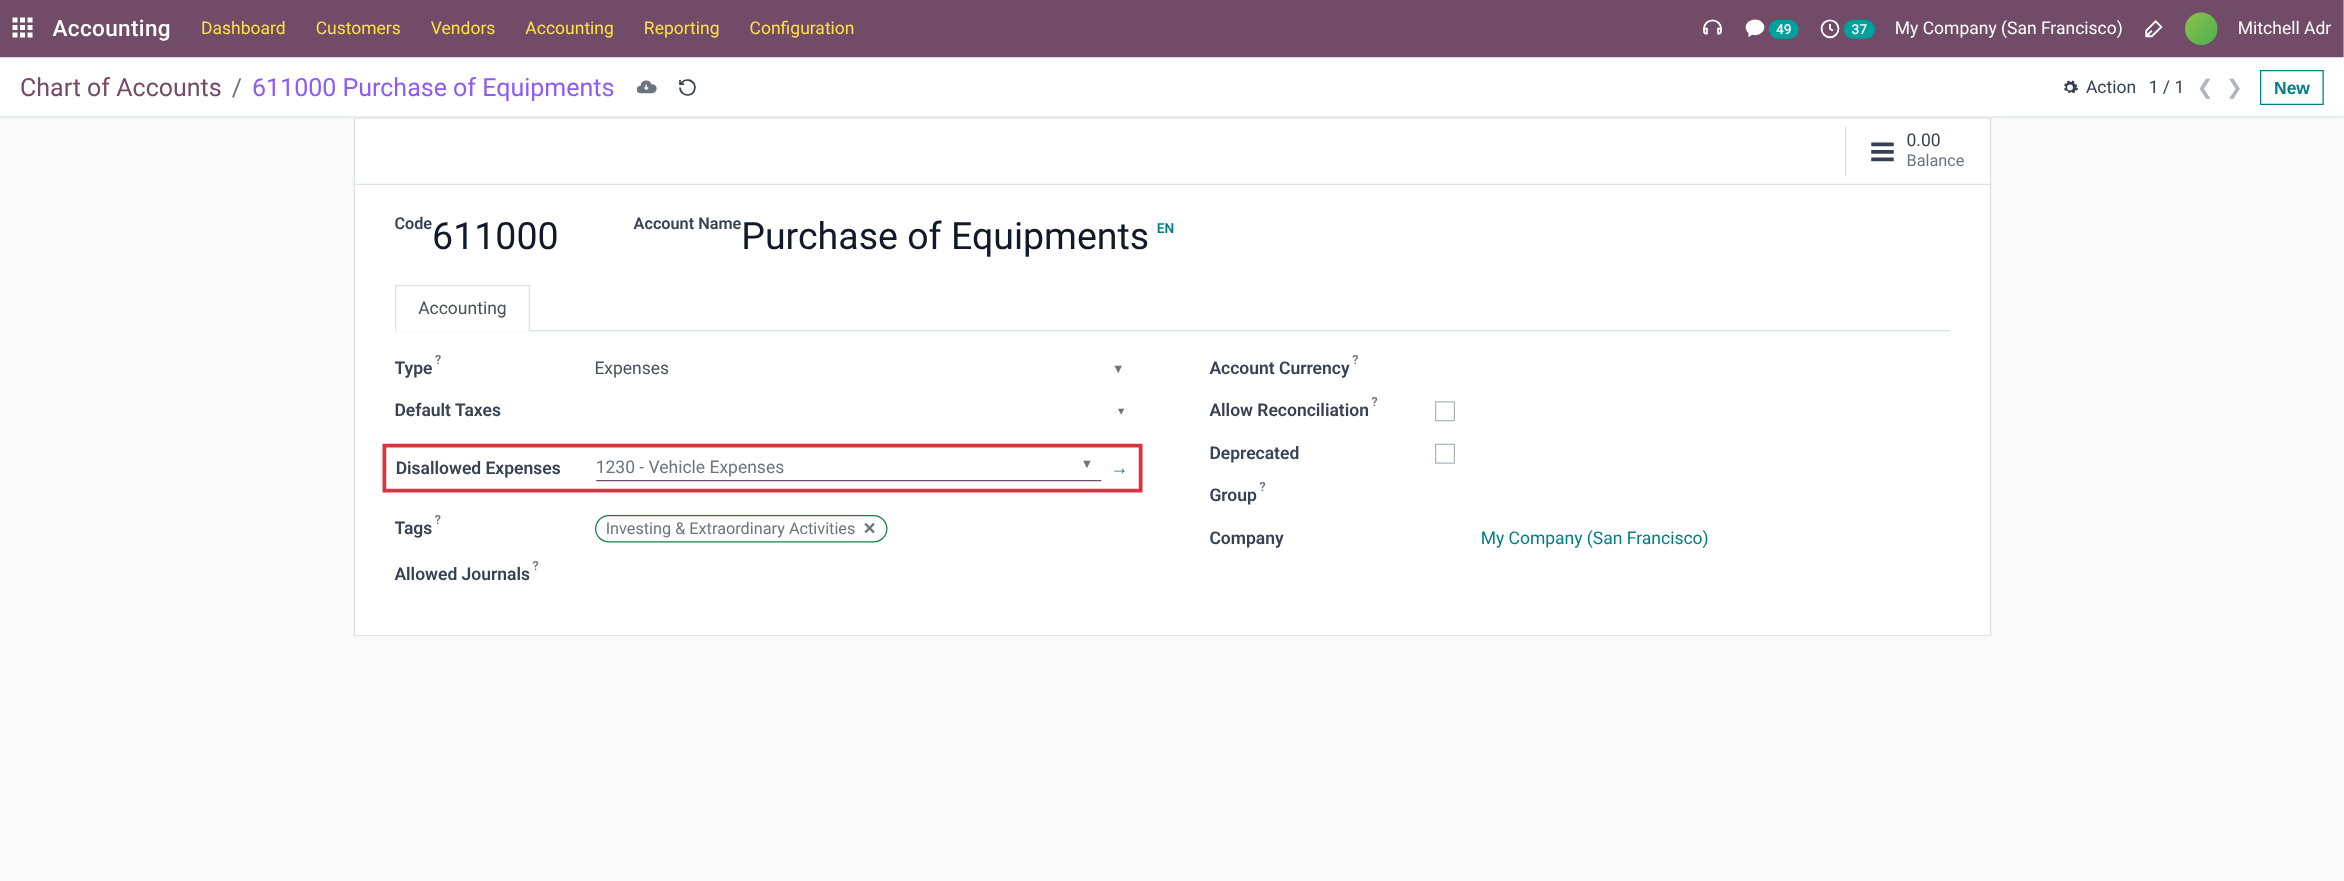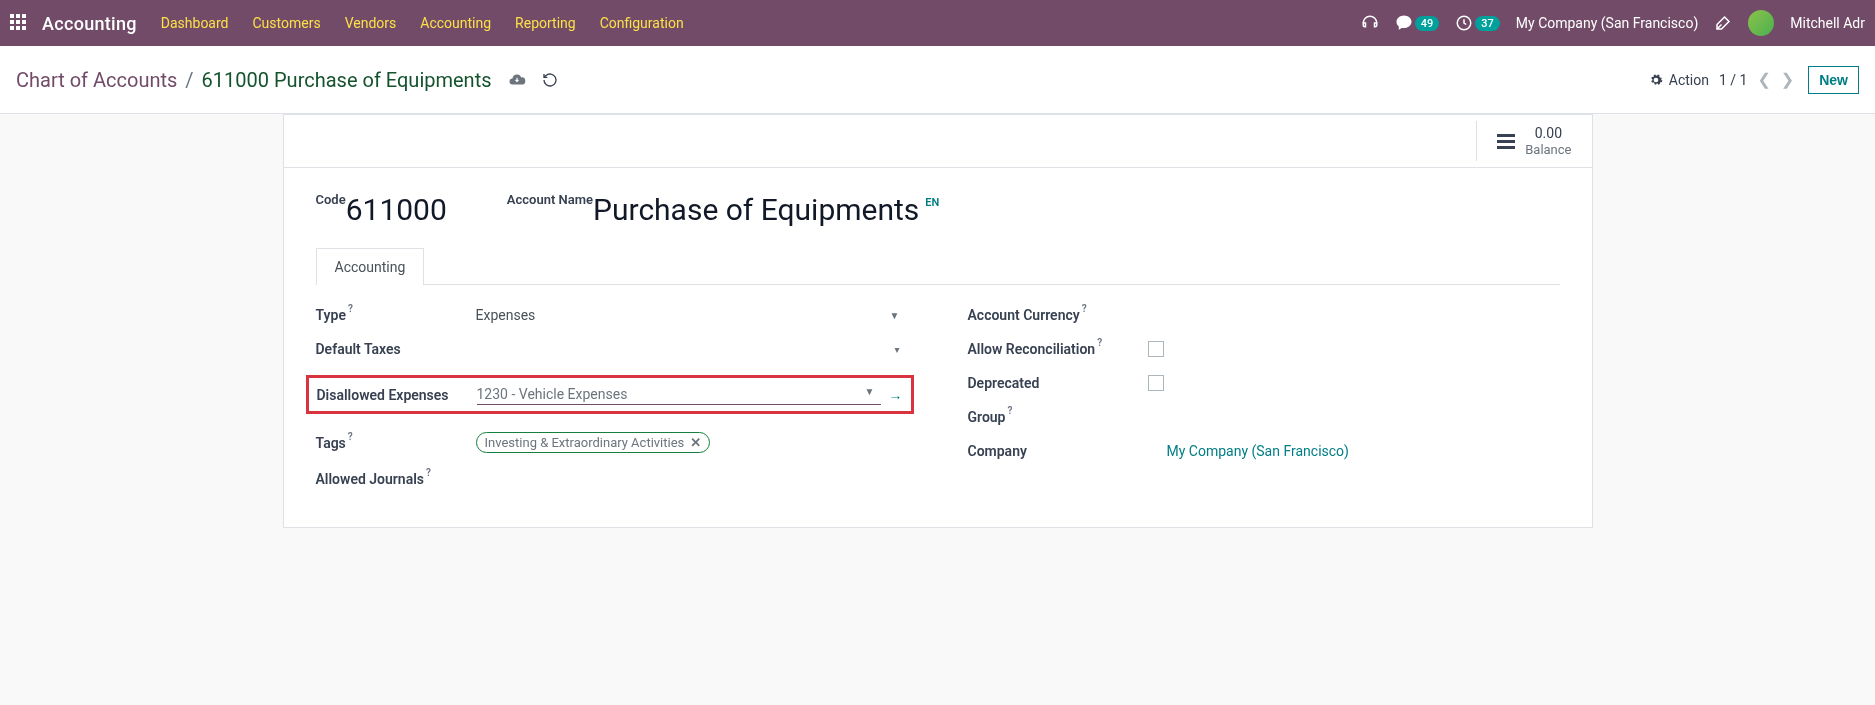--- a/index.html
+++ b/index.html
@@ -14,41 +14,41 @@
 .nav-item { color: #fde047; font-size: 14px; cursor: pointer; }
 .topbar-spacer { flex: 1; }
 .topbar-right { display: flex; align-items: center; gap: 16px; }
 .topbar-icon { color: #fff; cursor: pointer; position: relative; display: flex; align-items: center; }
 .badge { background: #00a09d; color: #fff; font-size: 11px; padding: 1px 6px; border-radius: 9px; margin-left: 2px; font-weight: 500; }
 .company-name { color: #fff; font-size: 14px; }
 .avatar { width: 26px; height: 26px; border-radius: 50%; background: linear-gradient(135deg, #8bc34a, #4caf50); display: inline-block; }
 .user-name { color: #fff; font-size: 14px; }
 
 
-.crumb-bar { background: #fff; height: 68px; display: flex; align-items: center; padding: 0 16px; border-bottom: 1px solid #dee2e6; }
+.crumb-bar { background: #fff; height: 48px; display: flex; align-items: center; padding: 0 16px; border-bottom: 1px solid #dee2e6; }
 .crumb-link { color: #714b67; font-size: 20px; cursor: pointer; }
 .crumb-sep { color: #6c757d; font-size: 20px; margin: 0 8px; }
-.crumb-current { color: #14532d; font-size: 20px; }
+.crumb-current { color: #8b5cf6; font-size: 20px; }
 .crumb-actions { display: flex; align-items: center; gap: 16px; margin-left: 16px; color: #6c757d; }
 .crumb-actions .icn { cursor: pointer; }
 .crumb-spacer { flex: 1; }
 .action-btn { color: #374151; cursor: pointer; display: flex; align-items: center; gap: 6px; font-size: 14px; }
 .pager { color: #374151; margin: 0 10px; font-size: 14px; }
 .pager-arrows { display: flex; gap: 10px; color: #adb5bd; }
 .pager-arrows span { cursor: pointer; font-size: 16px; }
 .new-btn { border: 1px solid #017e84; color: #017e84; background: #fff; padding: 5px 10px; margin-left: 14px; cursor: pointer; font-size: 14px; font-weight: bold; }
 
 
 .sheet-wrap { display: flex; justify-content: center; padding: 0; }
 .sheet { background: #fff; border: 1px solid #dee2e6; width: 1310px; margin-top: 0; }
 .stat-bar { border-bottom: 1px solid #dee2e6; display: flex; justify-content: flex-end; padding: 6px 0; }
 .stat-btn { display: flex; align-items: center; gap: 10px; padding: 4px 20px; cursor: pointer; border-left: 1px solid #dee2e6; }
 .stat-lines { display: flex; flex-direction: column; gap: 3px; }
 .stat-lines div { width: 18px; height: 3px; background: #374151; }
-.stat-text { display: flex; flex-direction: column; line-height: 1.2; text-align: center; }
+.stat-text { display: flex; flex-direction: column; line-height: 1.2; }
 .stat-val { font-size: 14px; color: #374151; }
 .stat-lbl { font-size: 13px; color: #6c757d; }
 
 .sheet-body { padding: 24px 32px 40px; }
 .header-row { display: flex; gap: 60px; margin-bottom: 20px; }
 .hdr-group { display: flex; flex-direction: row; }
 .hdr-label { font-size: 13px; color: #374151; font-weight: 600; margin-bottom: 2px; }
 .hdr-code { font-size: 30px; color: #111827; }
 .hdr-name-wrap { display: flex; align-items: flex-start; gap: 6px; }
 .hdr-name { font-size: 30px; color: #111827; }
@@ -292,21 +292,21 @@
 
           <div class="form-row">
             <div class="fr-label" style="width:180px">
                 <span>Group</span>
                 <span class="help-q">?</span>
               </div>
             <div class="fr-value"></div>
           </div>
 
           <div class="form-row">
-            <div class="fr-label" style="width:199px">
+            <div class="fr-label" style="width:217px">
                 <span>Company</span>
               </div>
             <div class="fr-value">
                 <span class="link-val">My Company (San Francisco)</span>
               </div>
           </div>
         </div>
       </div>
     </div>
   </div>

